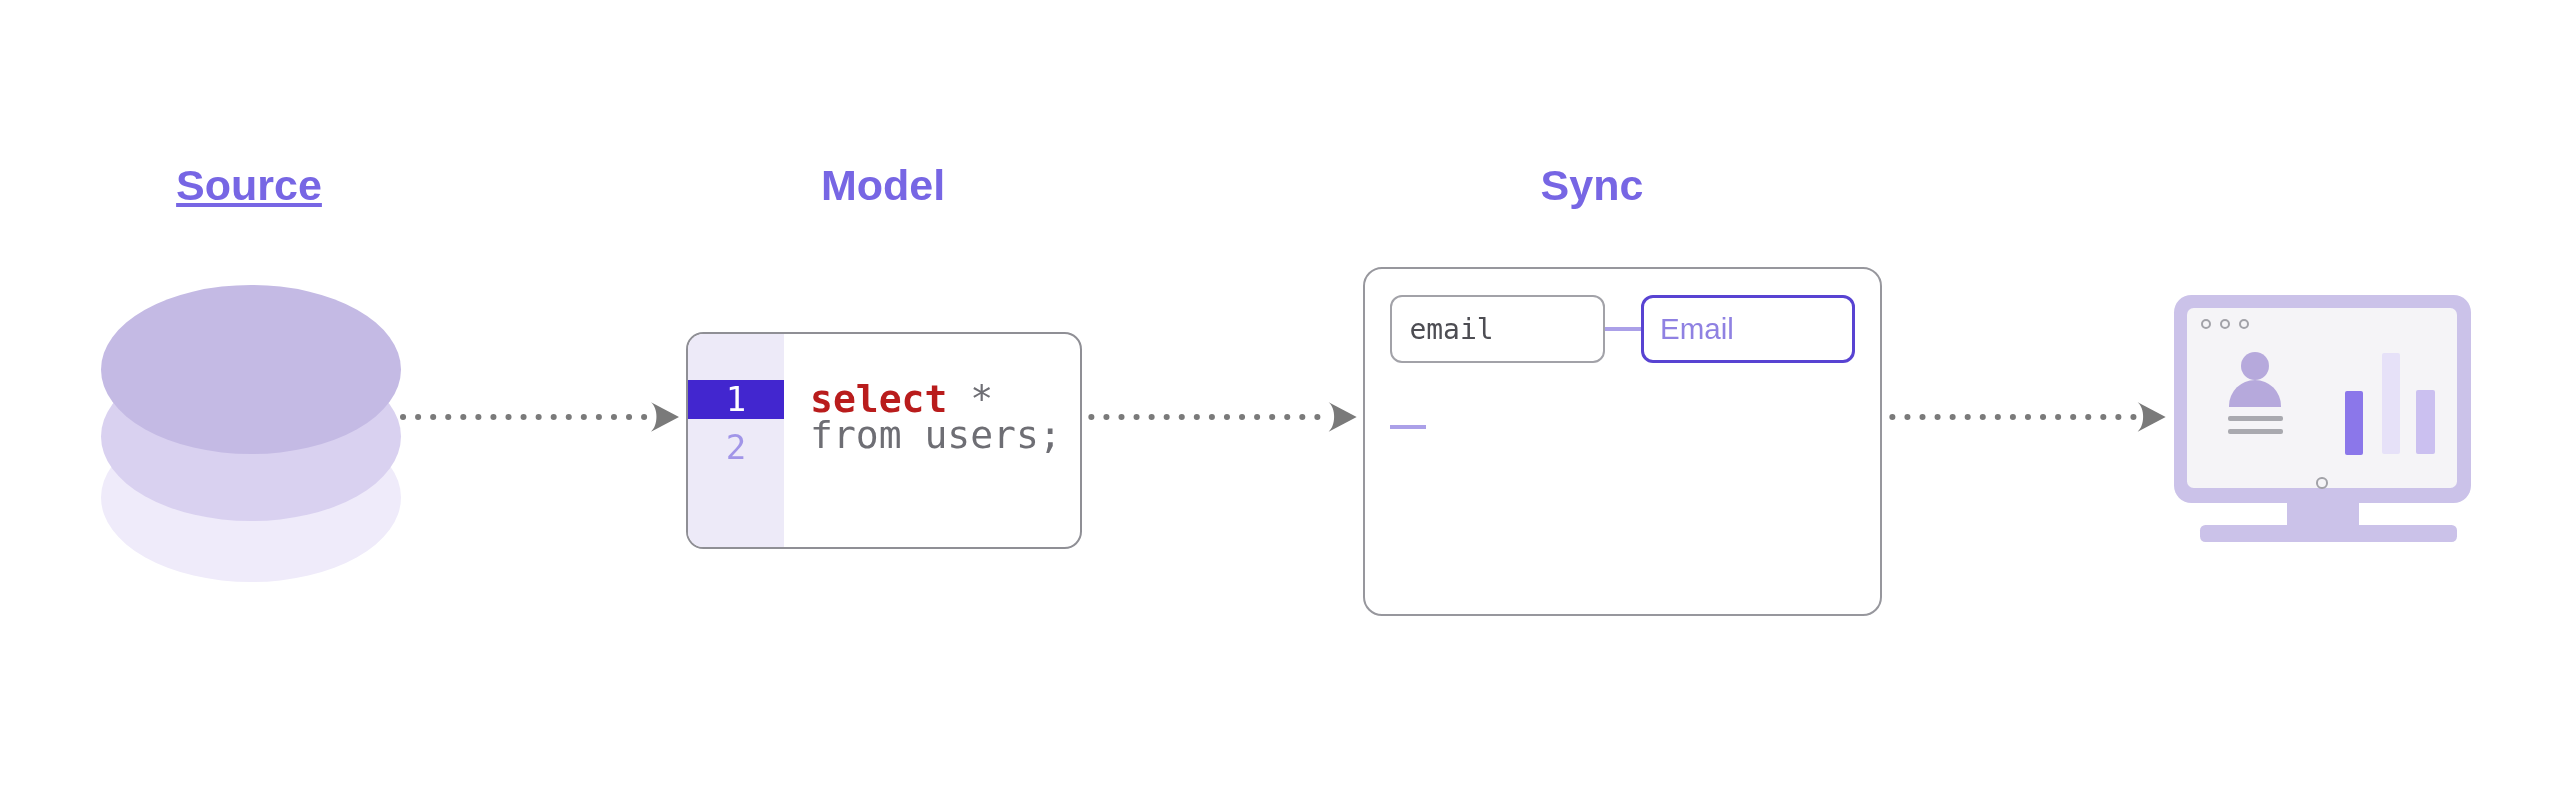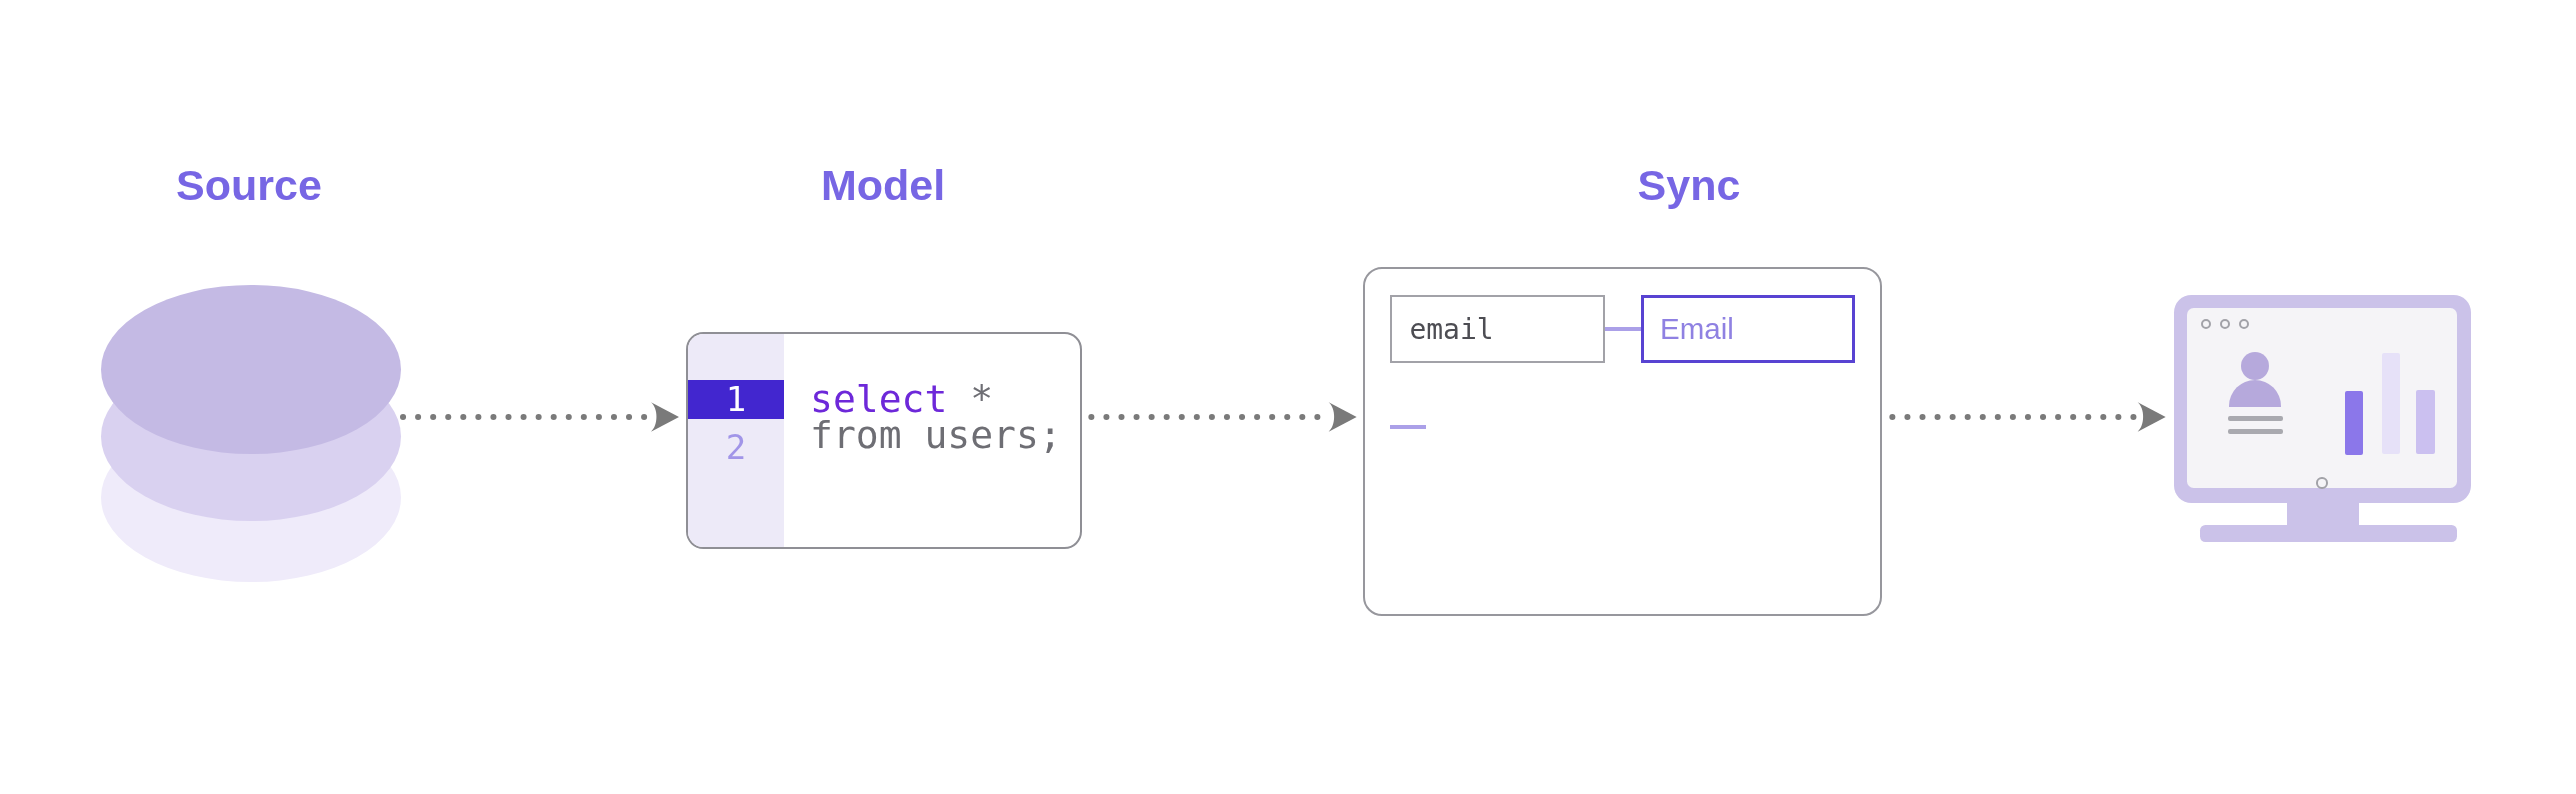--- a/index.html
+++ b/index.html
@@ -16,23 +16,23 @@
   .section-title {
     position: absolute;
     top: 162px;
     transform: translateX(-50%);
     font-size: 43px;
     font-weight: 700;
     line-height: 47px;
     color: #7766e4;
     white-space: nowrap;
   }
-  .title-source      { left: 249px;  }
+  .title-source      { left: 249px; text-decoration: underline;  }
   .title-model       { left: 883px; }
-  .title-sync        { left: 1689px; }
+  .title-sync        { left: 1592px; }
   .title-destination { left: 2320px; }
 
   
   .db { position: absolute; left: 101px; top: 285px; width: 300px; height: 297px; }
   .db .disc { position: absolute; width: 300px; height: 169px; border-radius: 50%; }
   .db .disc-top    { top: 0;     background: #c4bae4; z-index: 3; }
   .db .disc-mid    { top: 67px; background: #d9d1f0; z-index: 2; }
   .db .disc-bottom { top: 128px; background: #efebfa; z-index: 1; }
 
   
@@ -68,42 +68,42 @@
   .line-num-1 { top: 46px;  height: 39px; line-height: 39px; color: #ffffff; }
   .line-num-2 { top: 92px; height: 43px; line-height: 43px; color: #a195e8; }
   .code-line {
     position: absolute; left: 122px;
     font-size: 38px;
     white-space: pre;
     color: #6e6e74;
   }
   .code-line-1 { top: 46px;  height: 39px; line-height: 39px; }
   .code-line-2 { top: 80px; height: 43px; line-height: 43px; }
-  .sql-keyword { color: #6d28d9; font-weight: 400; }
+  .sql-keyword { color: #b91c1c; font-weight: 700; }
 
   
   .sync-box {
     position: absolute; left: 1363px; top: 267px;
     width: 519px; height: 349px;
     background: #ffffff;
     border: 2px solid #97979d;
     border-radius: 19px;
     box-sizing: border-box;
     display: flex;
     flex-direction: column;
     padding: 26px 25px 0 25px;
     gap: 30px;
   }
   .map-row { display: flex; align-items: center; height: 68px; flex: none; }
   .pill {
     height: 68px;
     box-sizing: border-box;
     display: flex; align-items: center;
     background: #ffffff;
-    border-radius: 0;
+    border-radius: 12px;
   }
   .pill-source {
     width: 215px;
     border: 2px solid #a2a2a8;
     padding-left: 17.4px;
     font-family: "DejaVu Sans Mono", monospace;
     font-size: 28px;
     color: #4d4d53;
   }
   .map-connector { width: 36px; height: 3.4px; background: #aba0e8; flex: none; }

